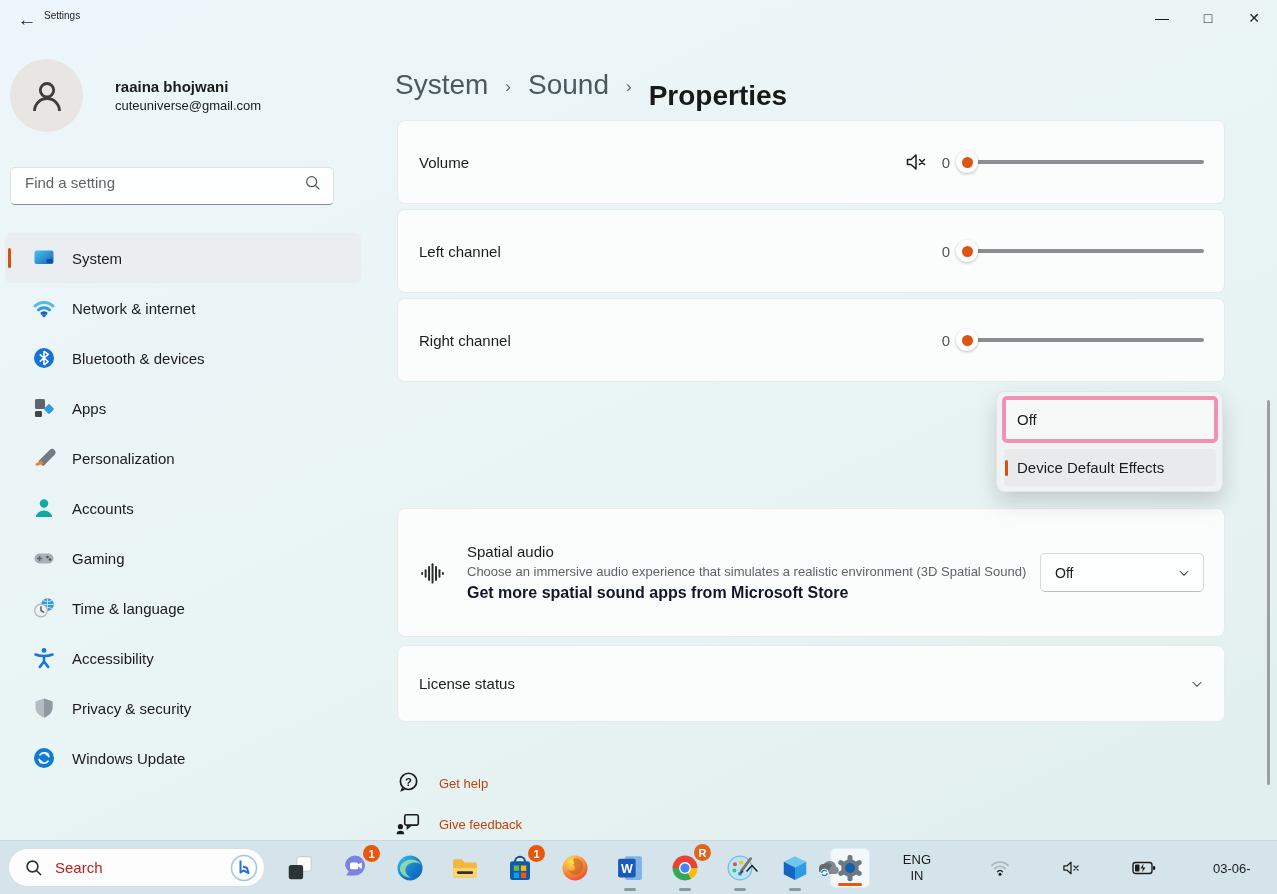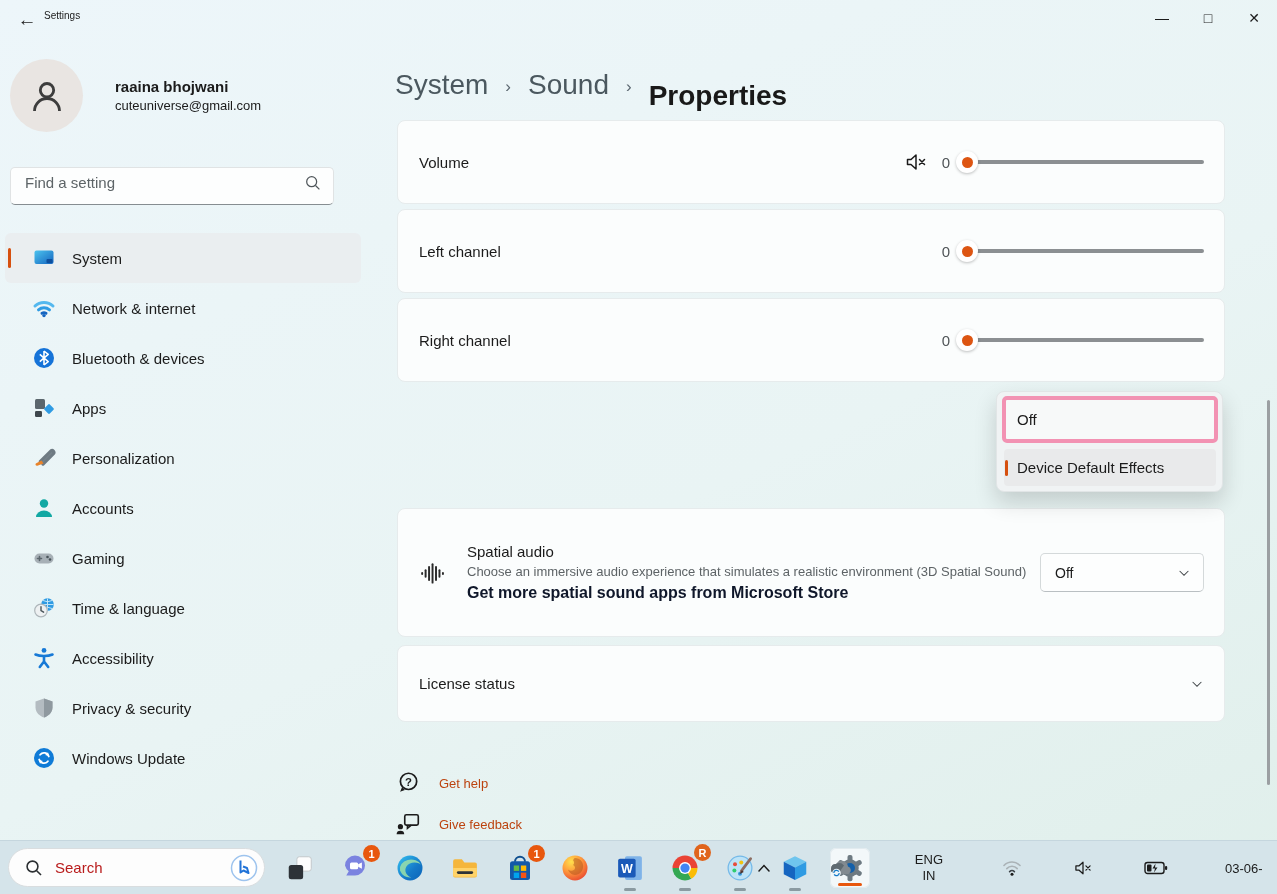--- a/index.html
+++ b/index.html
@@ -103,21 +103,21 @@
              align-items:center; justify-content:center; cursor:pointer; }
   .tb-tile.active-app { background:#f3f8fa; box-shadow:0 0 0 1px #e2ebef inset; }
   .tb-tile svg { width:30px; height:30px; }
   .run-dash { position:absolute; bottom:2px; left:50%; transform:translateX(-50%); width:12px;
               height:3px; border-radius:2px; background:#8b9aa1; }
   .run-dash.active { width:24px; background:#e8570e; }
   .badge { position:absolute; top:-3px; right:-5px; min-width:17px; height:17px; border-radius:9px;
            background:#e8570e; color:#fff; font-size:11px; font-weight:700; display:flex;
            align-items:center; justify-content:center; padding:0 3px; }
   .badge.r { top:-4px; right:-6px; background:#e0641c; }
-  .tray { position:absolute; right:0; top:0; height:54px; display:flex; align-items:center;gap:40px; }
+  .tray { position:absolute; right:12px; top:0; height:54px; display:flex; align-items:center;gap:40px; }
   .tray-item { display:flex; align-items:center; justify-content:center; cursor:pointer; }
   .lang { text-align:center; font-size:13px; line-height:16px; margin:0 14px; }
   .tray-date { font-size:13px; width:52px; overflow:hidden; white-space:nowrap; margin-left:12px; }
 
   .mute-icon { width:24px; height:24px; }
 </style>
 </head>
 <body>
 
 <div id="app">

